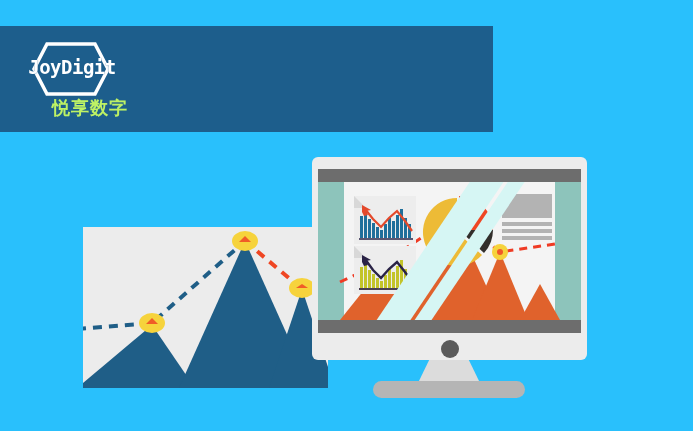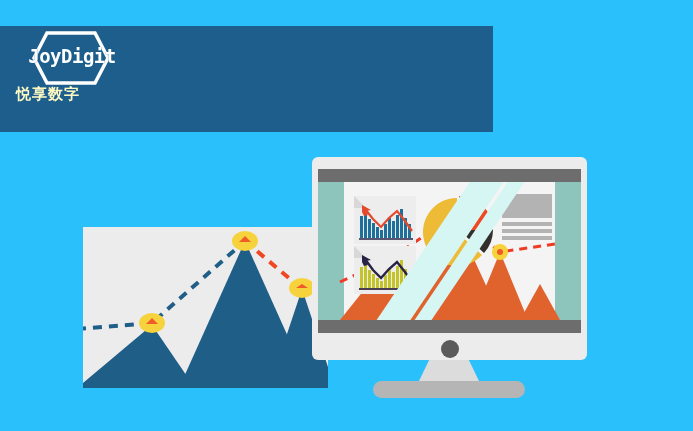--- a/index.html
+++ b/index.html
@@ -10,32 +10,32 @@
     position:relative;
   }
   #stage{position:absolute;left:0;top:0;width:693px;height:431px;overflow:hidden;}
 
   
   .banner{
     position:absolute;left:0;top:26px;width:493px;height:106px;
     background:#1d5e8c;
   }
   .logo-box{
-    position:absolute;left:16px;top:1px;width:112px;height:90px;
+    position:absolute;left:16px;top:12px;width:112px;height:90px;
   }
   .logo-hex{position:absolute;left:16px;top:4px;width:78px;height:54px;}
   .logo-word{
     position:absolute;left:0;top:18px;width:112px;text-align:center;
     color:#ffffff;font-size:19px;font-weight:bold;letter-spacing:-.5px;
     font-family:"DejaVu Sans Mono","Liberation Mono",monospace;
     text-shadow:0 0 1px #1d5e8c;
   }
   .logo-cn{
-    position:absolute;left:0;top:58px;width:112px;text-align:left;
-    color:#fef9c3;font-size:15px;font-weight:bold;letter-spacing:1px;
+    position:absolute;left:0;top:58px;width:112px;text-align:right;
+    color:#bef264;font-size:18px;font-weight:bold;letter-spacing:1px;
   }
   .banner-title{
     position:absolute;left:136px;top:22px;
     color:#ffffff;font-size:52px;font-weight:bold;letter-spacing:2px;
     line-height:62px;
   }
 
   
   .left-panel{
     position:absolute;left:83px;top:227px;width:245px;height:161px;

